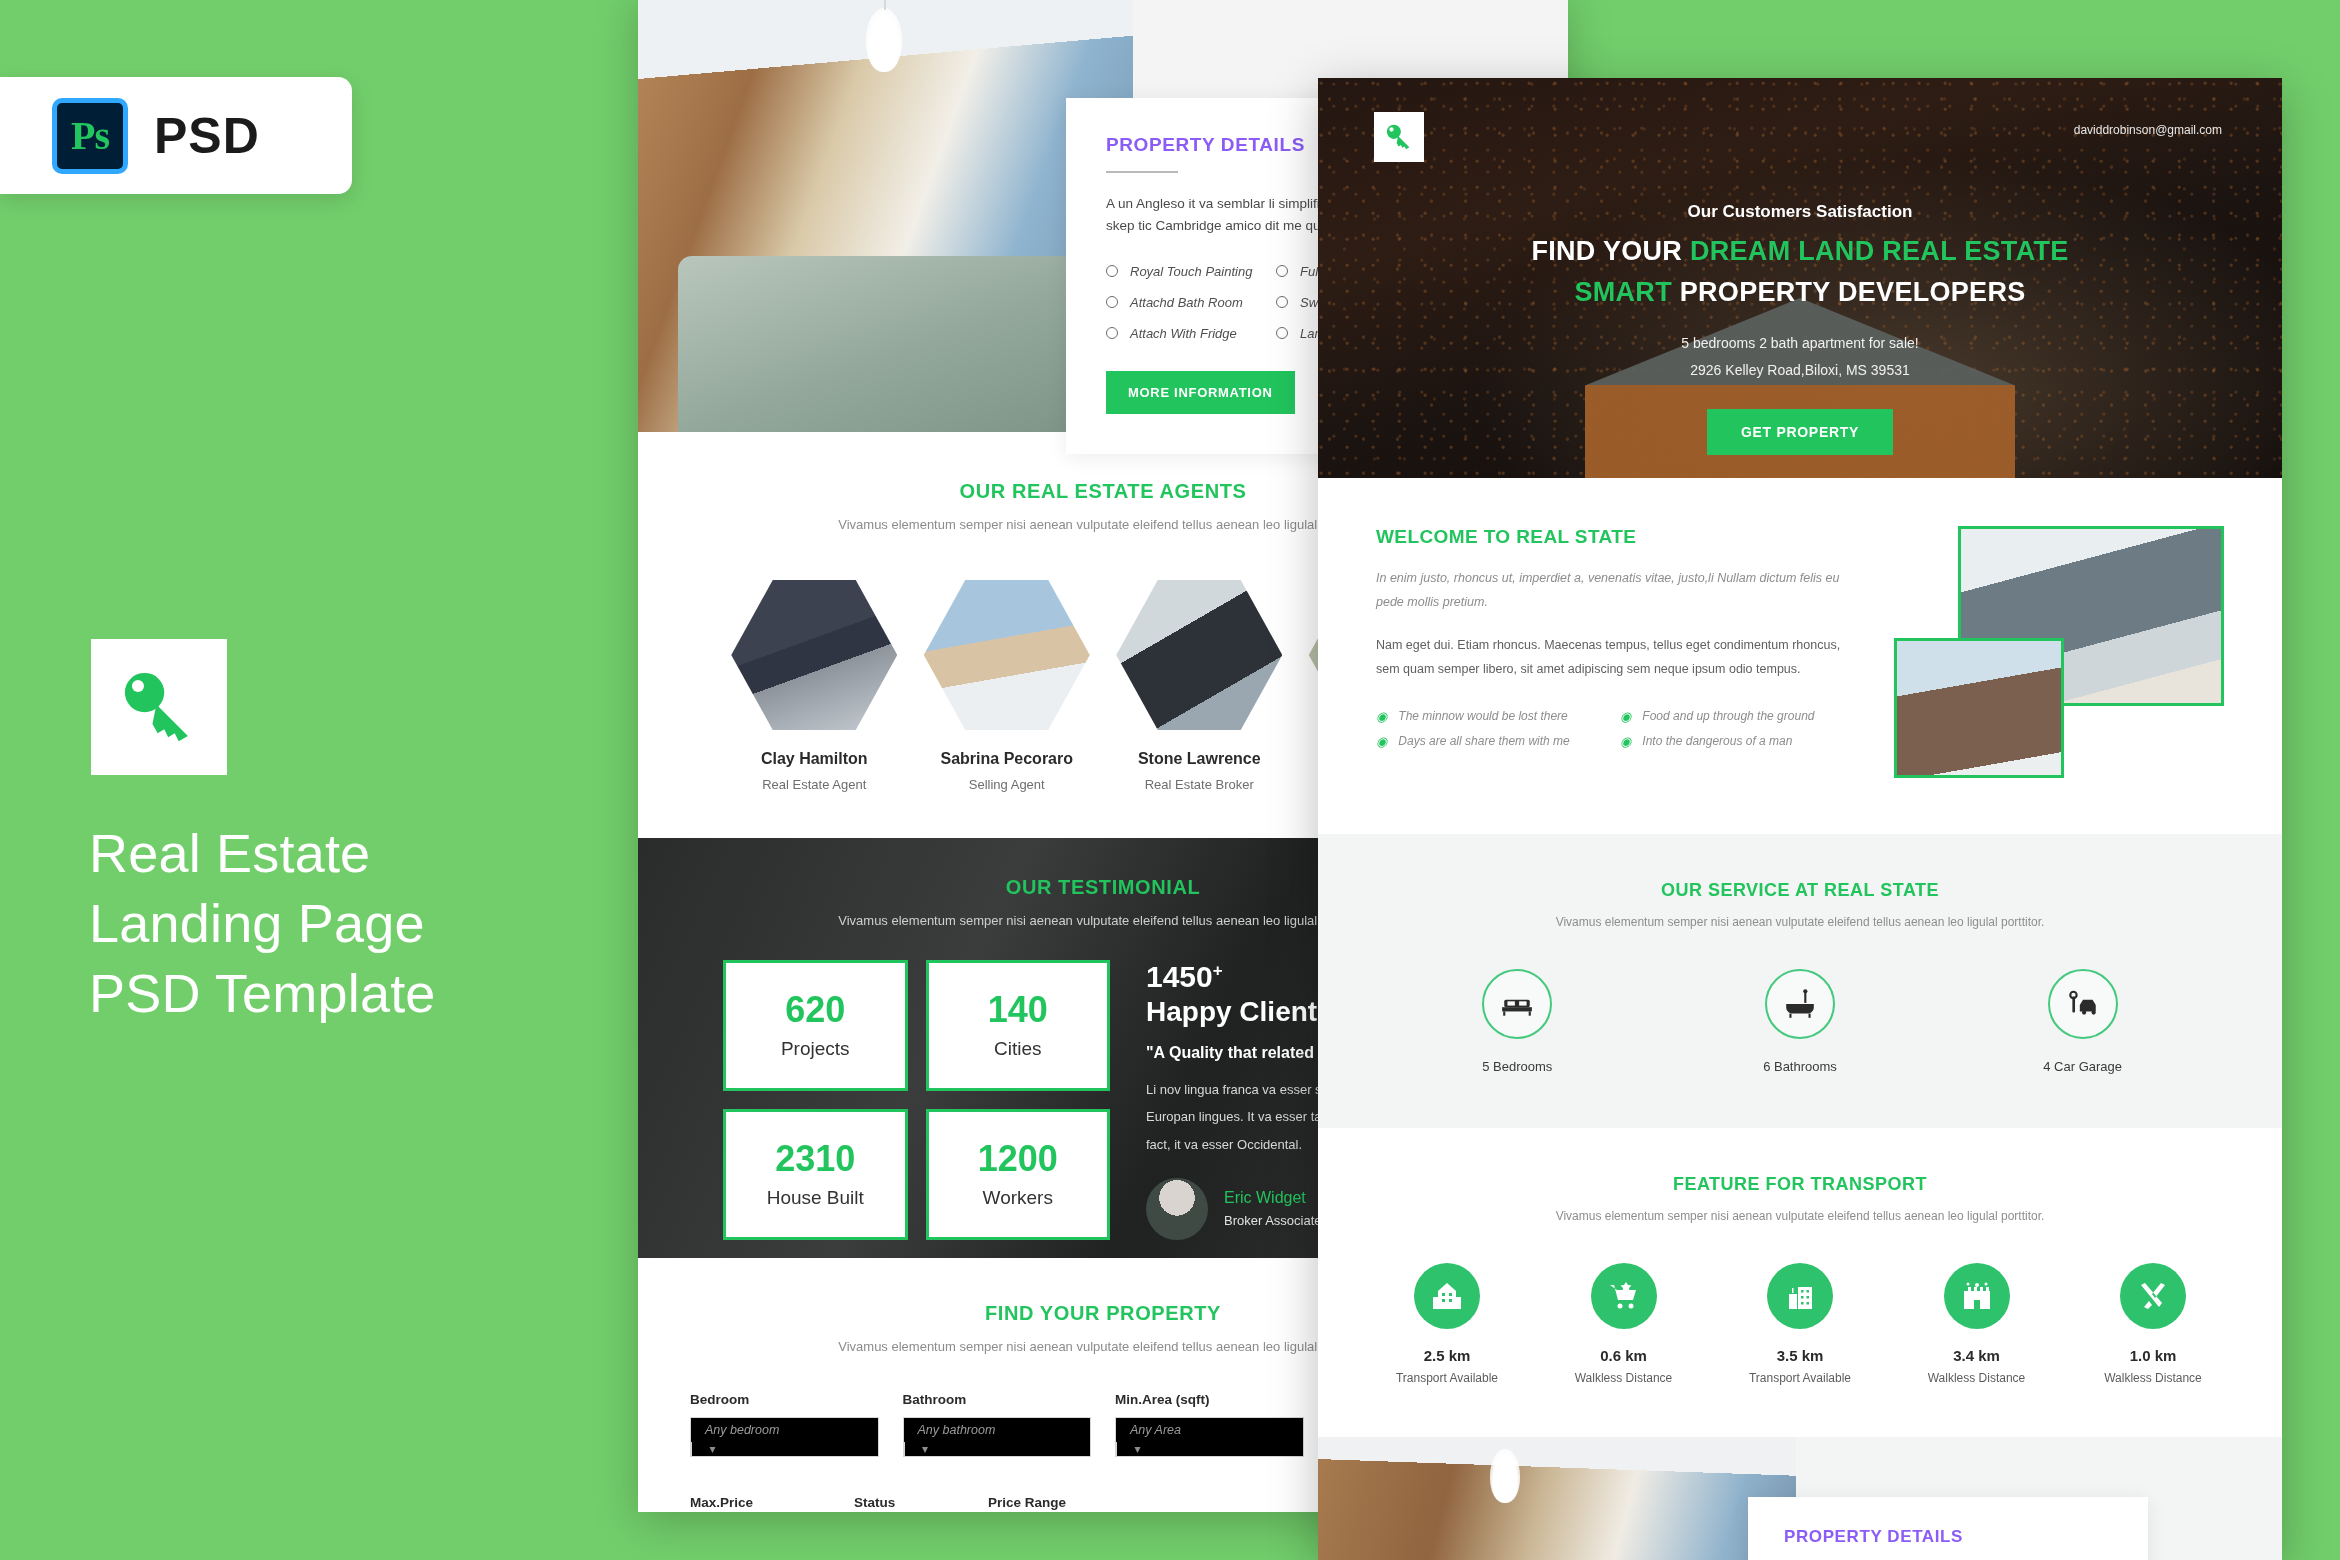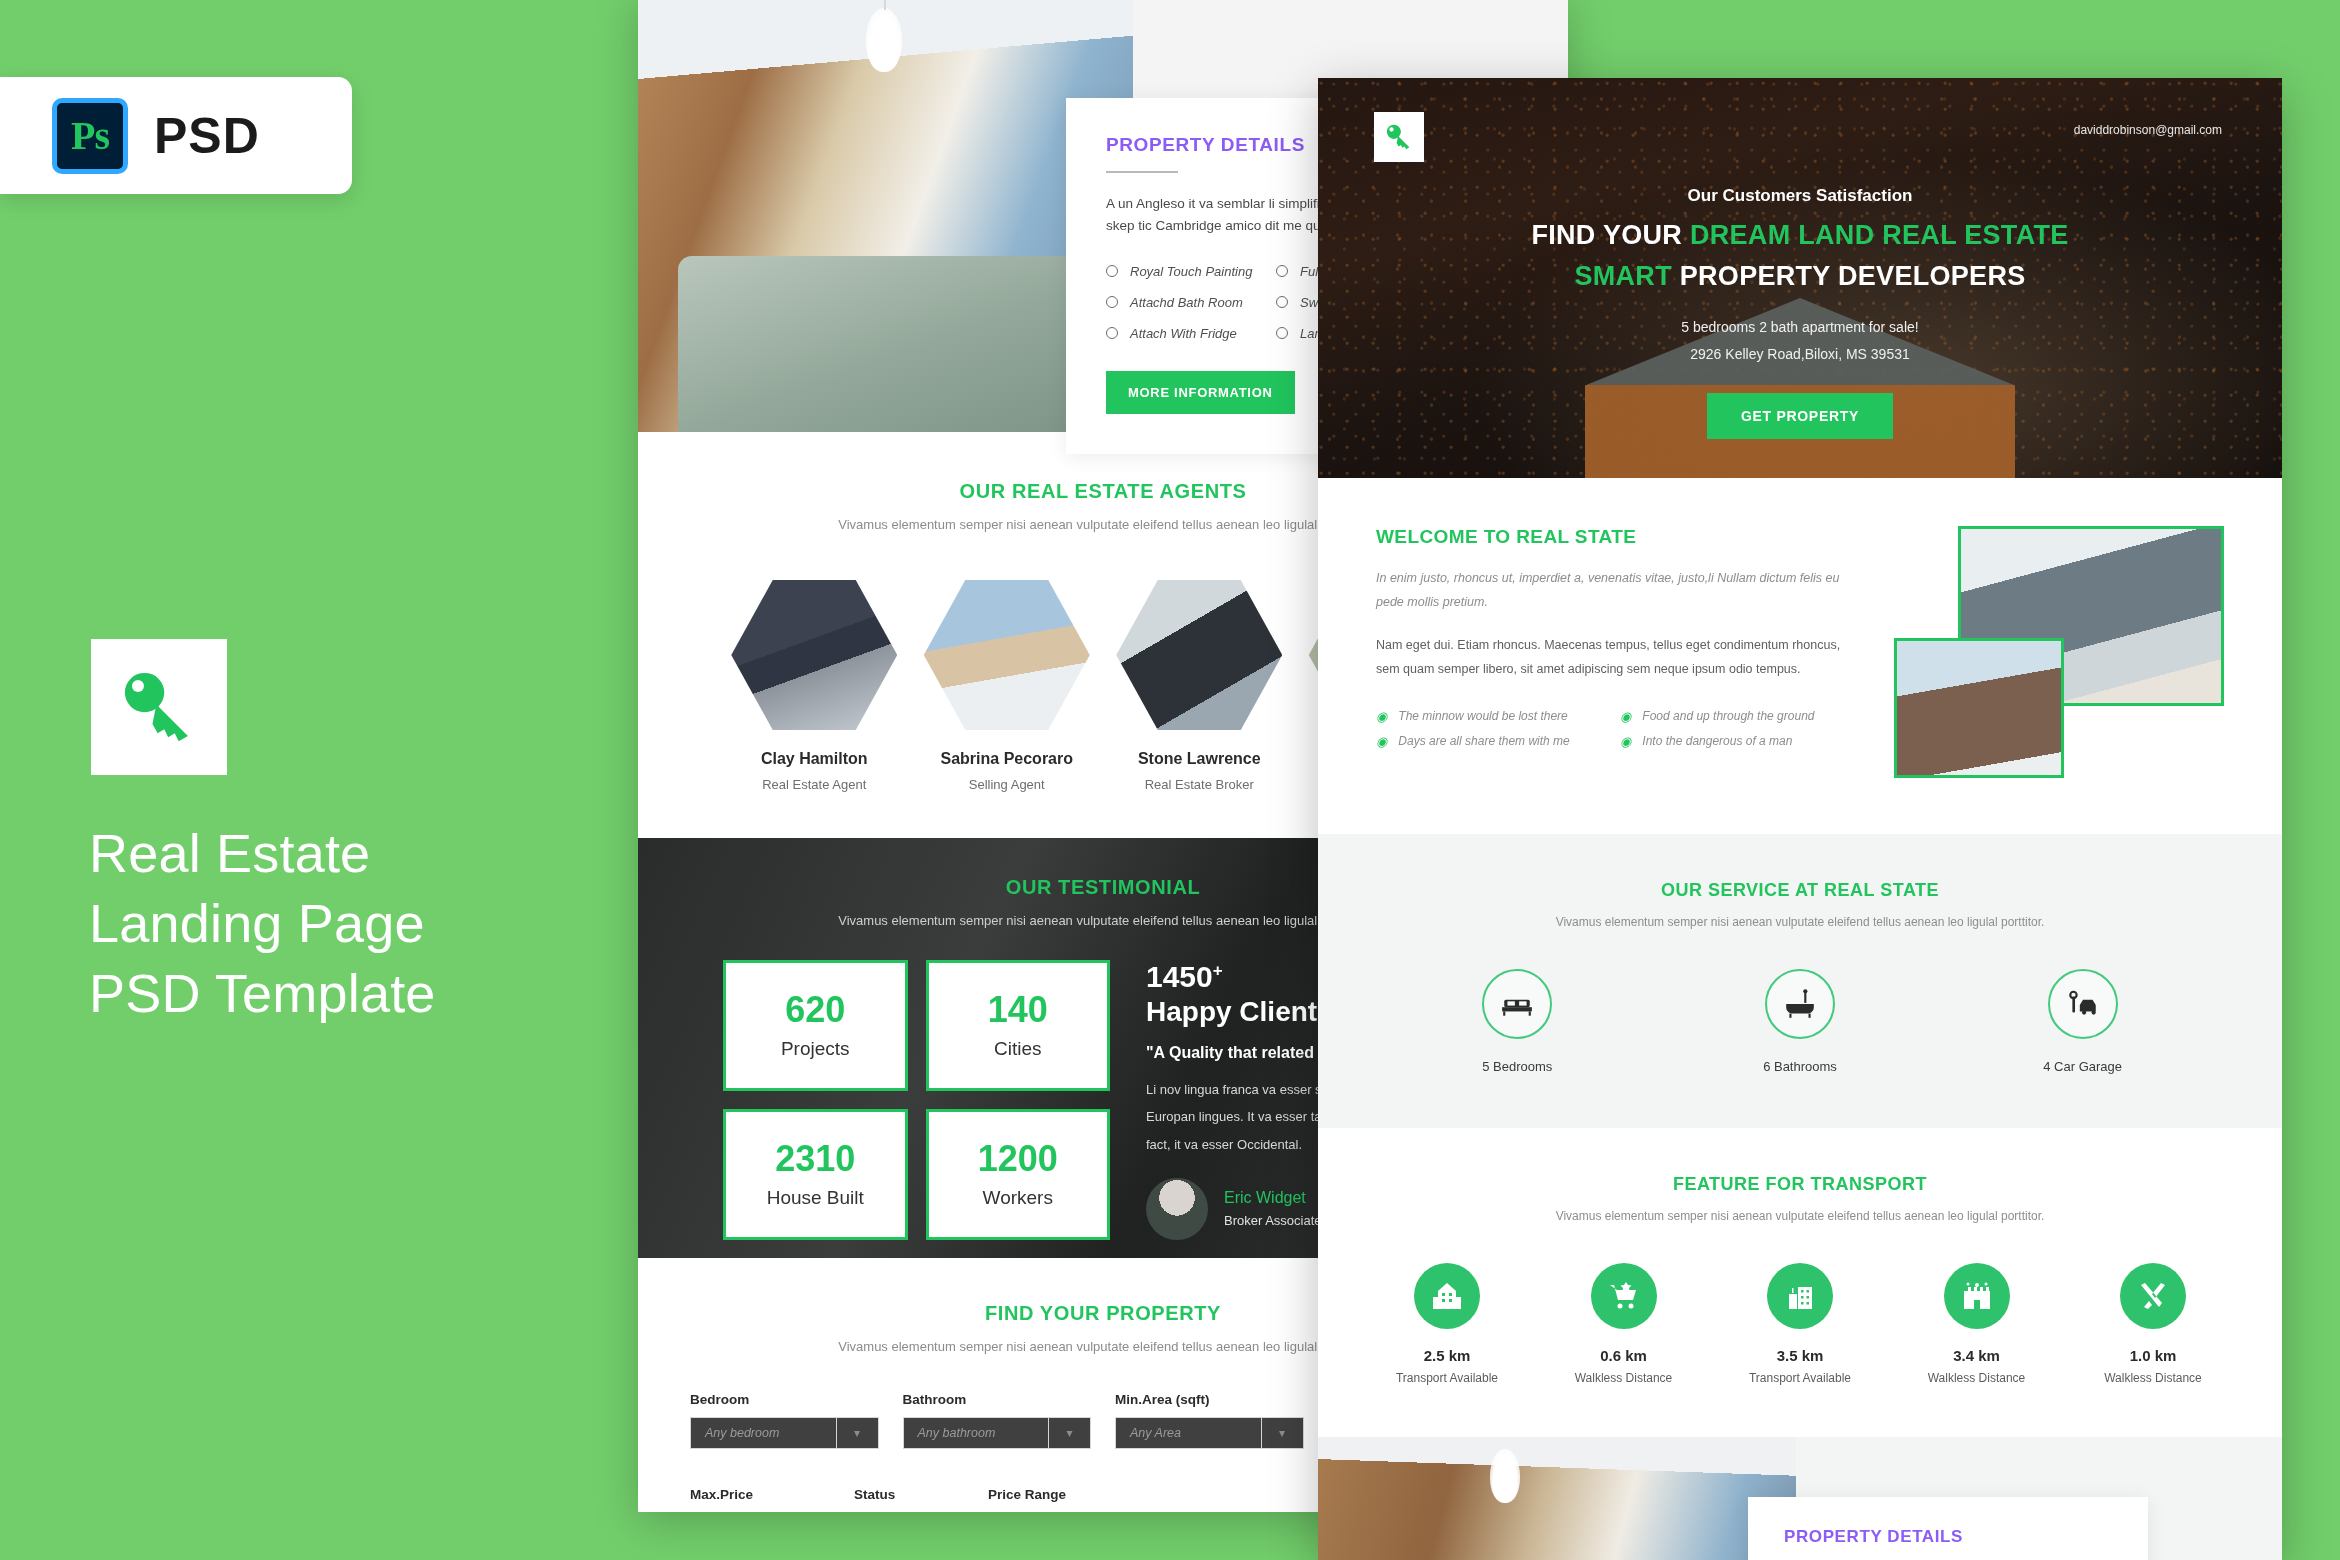--- a/index.html
+++ b/index.html
@@ -127,33 +127,33 @@
   .quote-p { font-size: 13px; line-height: 2.1; color: #d8d8d8; margin-top: 14px; }
   .quote-person { display: flex; align-items: center; gap: 16px; margin-top: 20px; }
   .avatar { width: 62px; height: 62px; border-radius: 50%; flex: none;
     background: radial-gradient(circle at 50% 32%, #d9d4cf 0 34%, #3f4a44 34% 100%); }
   .person-name { color: #21c45d; font-size: 16px; }
   .person-role { color: #e2e2e2; font-size: 13px; margin-top: 6px; }
 
   .findprop { padding: 44px 52px 0; text-align: center; }
   .form-row { display: flex; gap: 24px; margin-top: 38px; text-align: left; }
   .fld-label { font-size: 13.5px; font-weight: bold; color: #2b2b2b; margin-bottom: 10px; }
-  .select-box { display: flex; border: 1px solid #d6d6d6; height: 32px; background: #404040; }
+  .select-box { display: flex; border: 1px solid #d6d6d6; height: 40px; background: #000000; flex-direction: column; }
   .select-box .sv { flex: 1; display: flex; align-items: center; padding: 0 14px; font-size: 12.5px; font-style: italic; color: #9a9a9a; }
   .select-box .caret { width: 42px; border-left: 1px solid #d6d6d6; display: flex; align-items: center; justify-content: center; color: #8c8c8c; font-size: 12px; }
 
   
   .sheet-right {
     position: absolute; left: 1318px; top: 78px;
     width: 964px; height: 1482px;
     background: #ffffff; overflow: hidden; z-index: 30;
     box-shadow: 0 12px 46px rgba(0,0,0,.26);
   }
   .r-hero {
-    height: 400px; position: relative; padding: 0 58px;
+    height: 400px; position: relative; padding: 16px 58px;
     background:
       radial-gradient(ellipse at 62% 78%, rgba(120,95,70,.5), transparent 52%),
       linear-gradient(165deg, #241611 0%, #2e1d14 28%, #1a1310 58%, #120d0b 100%);
     color: #fff; text-align: center; overflow: hidden;
   }
   .r-hero .tex { position: absolute; inset: 0;
     background-image:
       radial-gradient(circle at 12% 20%, rgba(180,110,50,.38) 0 1.2px, transparent 2px),
       radial-gradient(circle at 34% 62%, rgba(190,120,55,.30) 0 1.4px, transparent 2px),
       radial-gradient(circle at 72% 28%, rgba(170,100,45,.32) 0 1.2px, transparent 2px),

